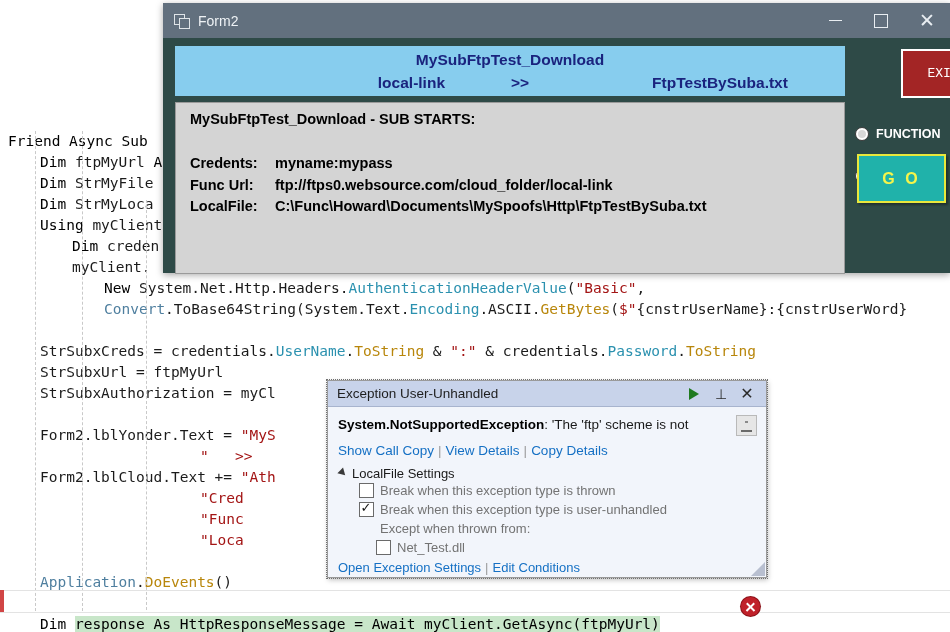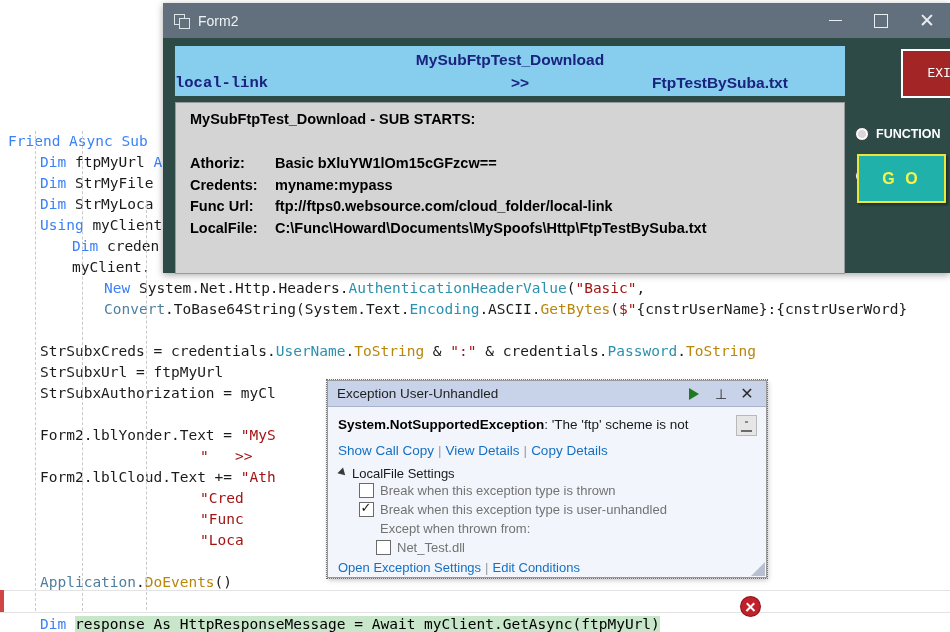--- a/index.html
+++ b/index.html
@@ -28,21 +28,21 @@
     color: #000000;
     z-index: 1;
   }
   #code-lines {
     position: absolute;
     left: 0;
     top: 131px;
     width: 950px;
   }
   .cl { height: 21px; white-space: pre; padding-left: 8px; }
-  .kw   { color: #3b82f6; }
+  .kw   { color: #000000; }
   .type { color: #2b91af; }
   .str  { color: #a31515; }
   .mem  { color: #b8860b; }
   .ns   { color: #4f7f9f; }
   .plain{ color: #1b1b1b; }
   .hl   { background: #c8e6c9; }
 
   
   .guide {
     position: absolute;
@@ -157,21 +157,21 @@
     font-family: "Liberation Sans", sans-serif;
   }
   #banner-line1 {
     text-align: center;
     padding-top: 5px;
   }
   #banner-line2 {
     display: flex;
     padding-top: 5px;
   }
-  #banner-local  { width: 270px; text-align: left; font-family: Liberation Mono, monospace; }
+  #banner-local  { width: 270px; text-align: right; }
   #banner-arrow  { width: 150px; text-align: center; }
   #banner-file   { flex: 1; text-align: center; }
 
   
   #exit-button {
     position: absolute;
     left: 694px; top: 46px;
     width: 80px; height: 45px;
     background: #a32525;
     border: 2px solid #ffffff;
@@ -453,24 +453,20 @@
       <span id="banner-arrow">&gt;&gt;</span>
       <span id="banner-file">FtpTestBySuba.txt</span>
     </div>
   </div>
 
   <div id="exit-button">EXIT</div>
 
   <div id="info-panel">
     <div id="info-title">MySubFtpTest_Download - SUB STARTS:</div>
     <div id="info-rows">
-        <div class="info-row">
-          <span class="info-label">Athoriz:</span>
-          <span class="info-value">Basic bXluYW1lOm15cGFzcw==</span>
-        </div>
         <div class="info-row">
           <span class="info-label">Credents:</span>
           <span class="info-value">  myname:mypass</span>
         </div>
         <div class="info-row">
           <span class="info-label">Func Url:</span>
           <span class="info-value"> ftp://ftps0.websource.com/cloud_folder/local-link</span>
         </div>
         <div class="info-row">
           <span class="info-label">LocalFile:</span>

